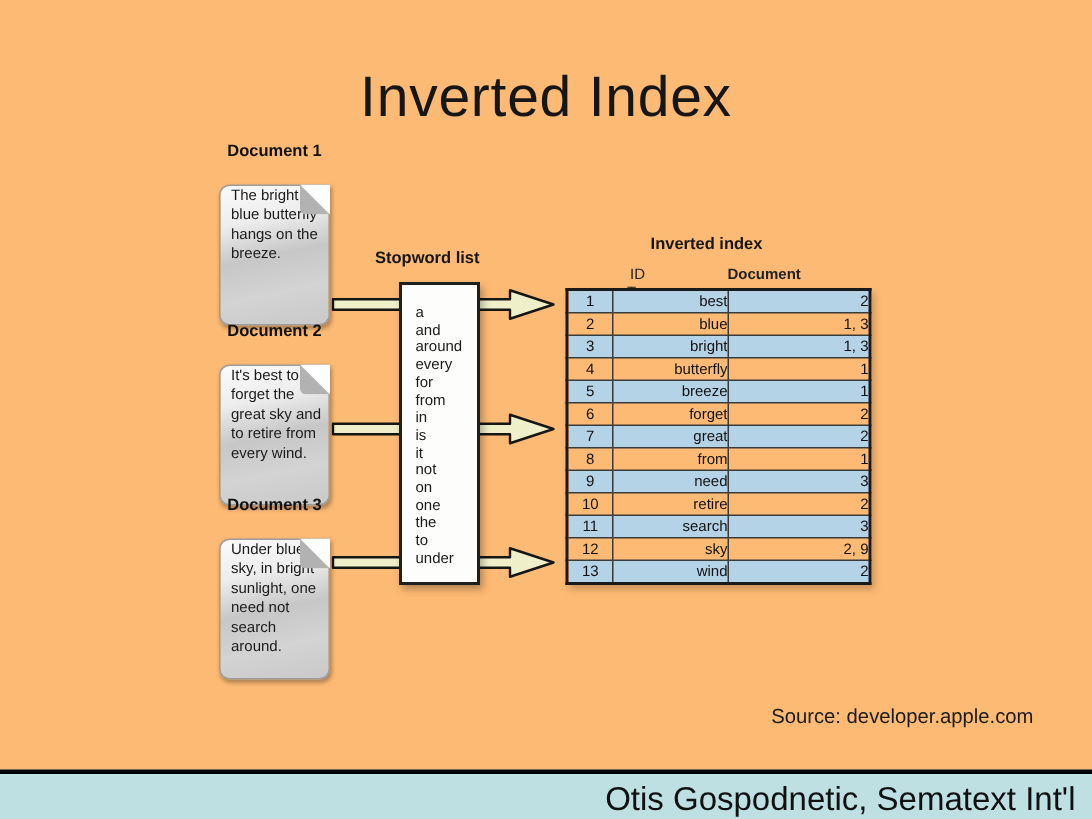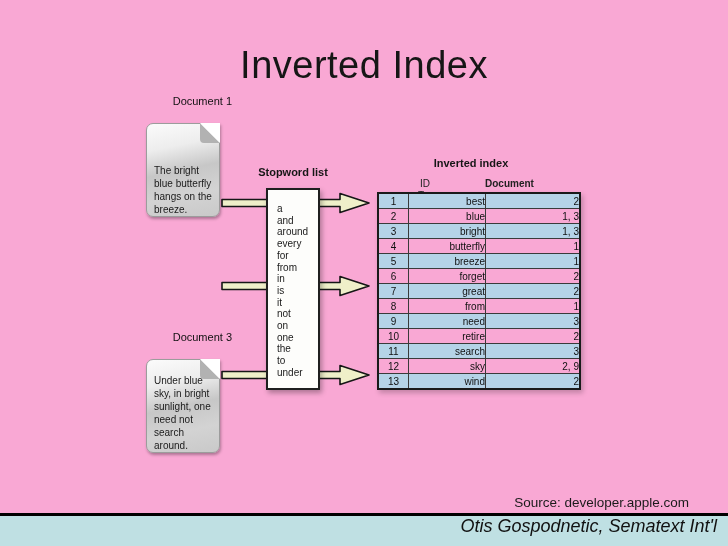--- a/index.html
+++ b/index.html
@@ -1,47 +1,47 @@
 <!DOCTYPE html>
 <html style="--row-highlight: #b5d3e7; --arrow-fill: #efefc9; --footer-bg: #bfe0e3;"><head>
 <meta charset="utf-8">
 <style>
   html,body { margin:0; padding:0; background:#fff; }
   .slide {
-    position:relative; width:728px; height:546px; background:#f9a8d4;
+    position:relative; width:728px; height:546px; background:#fdba74;
     font-family:"Liberation Sans", sans-serif; overflow:hidden; color:#161616;
   }
   .title {
     position:absolute; top:44px; left:0; width:100%;
     text-align:center; font-size:38px; font-weight:400; color:#161616;
     margin:0; letter-spacing:0.5px;
   }
   
   .doc-group { position:absolute; left:134px; width:98px; z-index:2; }
-  .doc-label { text-align:right; font-weight:normal; font-size:11px; color:#111; margin-bottom:5px; }
+  .doc-label { text-align:center; font-weight:bold; font-size:11px; color:#111; margin-bottom:5px; }
   .doc-icon {
     position:relative; width:72px; height:92px; margin:16px auto;
     border:1px solid #9c9c9c; border-radius:7px; border-top-right-radius:0;
     background:linear-gradient(168deg,#fbfbfb 0%,#ededed 26%,#c7c7c7 50%,#d3d3d3 74%,#c9c9c9 100%);
     box-shadow:1px 2px 3px rgba(0,0,0,0.30);
-    display:flex; align-items:flex-end;
+    display:flex; align-items:flex-start;
   }
   .doc-icon::before {
     content:""; position:absolute; top:-1px; right:-1px; width:0; height:0;
     border-style:solid; border-width:0 20px 20px 0;
     border-color:transparent #ffffff #b2b2b2 transparent;
     border-bottom-left-radius:4px;
   }
   .doc-text { font-size:10px; line-height:13px; color:#1a1a1a; padding:0 2px 0 7px; }
   
   .arrow { position:absolute; left:220px; z-index:1; }
   .arrow path { fill:var(--arrow-fill,#efefc9); stroke:#161616; stroke-width:1.6; stroke-linejoin:round; }
   
   .stopword-label {
-    position:absolute; left:250px; top:166px; width:86px; text-align:center;
+    position:absolute; left:250px; top:166px; width:86px; 
     font-weight:bold; font-size:11px; z-index:2;
   }
   .stopword-box {
     position:absolute; left:266px; top:188px; width:54px; height:202px;
     background:#fdfdfb; border:2px solid #1f1f1f; box-sizing:border-box;
     box-shadow:2px 3px 5px rgba(0,0,0,0.30);
     padding:13px 0 0 9px; z-index:2;
   }
   .stopword-box div { font-size:10px; line-height:11.7px; color:#1a1a1a; }
   
@@ -59,26 +59,26 @@
     border-collapse:collapse; border:2px solid #1a1a1a;
     box-shadow:2px 3px 5px rgba(0,0,0,0.22);
     table-layout:fixed; font-size:10px; color:#111;
   }
   .index-table td { border:1px solid #3a3a3a; height:14px; padding:0; overflow:hidden;text-align:right; }
   .index-table td.c-id   { width:29px; text-align:center; }
   .index-table td.c-term { width:68px; padding-left:8px; }
   .index-table td.c-doc  { width:85px; padding-left:8px; }
   .index-table tr.odd { background:var(--row-highlight,#b5d3e7); }
   
-  .source { position:absolute; top:495px; right:39px; font-size:13.5px; color:#1b1b1b; }
+  .source { position:absolute; top:470px; right:39px; font-size:13.5px; color:#1b1b1b; }
   .footer {
     position:absolute; left:0; right:0; bottom:0; height:30px;
     background:var(--footer-bg,#bfe0e3); border-top:3px solid #000;
-    display:flex; align-items:flex-start; justify-content:flex-end;
-    padding-right:11px; font-size:18px; color:#111;font-style:italic;
+    display:flex; align-items:flex-end; justify-content:flex-end;
+    padding-right:11px; font-size:22px; color:#111;
   }
 </style>
 </head>
 <body>
 
 <div class="slide">
 
   <h1 class="title">Inverted Index</h1>
 
   <svg class="arrow" style="top:190px" width="152" height="26" viewBox="0 0 152 26">
@@ -88,20 +88,26 @@
     <path d="M2 9.5 H120 V3.5 L149 13 L120 22.5 V16.5 H2 Z"></path>
   </svg>
   <svg class="arrow" style="top:362px" width="152" height="26" viewBox="0 0 152 26">
     <path d="M2 9.5 H120 V3.5 L149 13 L120 22.5 V16.5 H2 Z"></path>
   </svg>
 
   <div class="doc-group" style="top:95px">
     <div class="doc-label">Document 1</div>
     <div class="doc-icon">
       <div class="doc-text">The bright blue butterfly hangs on the breeze.</div>
+    </div>
+  </div>
+  <div class="doc-group" style="top:215px">
+    <div class="doc-label">Document 2</div>
+    <div class="doc-icon">
+      <div class="doc-text">It's best to forget the great sky and to retire from every wind.</div>
     </div>
   </div>
   <div class="doc-group" style="top:331px">
     <div class="doc-label">Document 3</div>
     <div class="doc-icon">
       <div class="doc-text">Under blue sky, in bright sunlight, one need not search around.</div>
     </div>
   </div>
 
   <div class="stopword-label">Stopword list</div>

